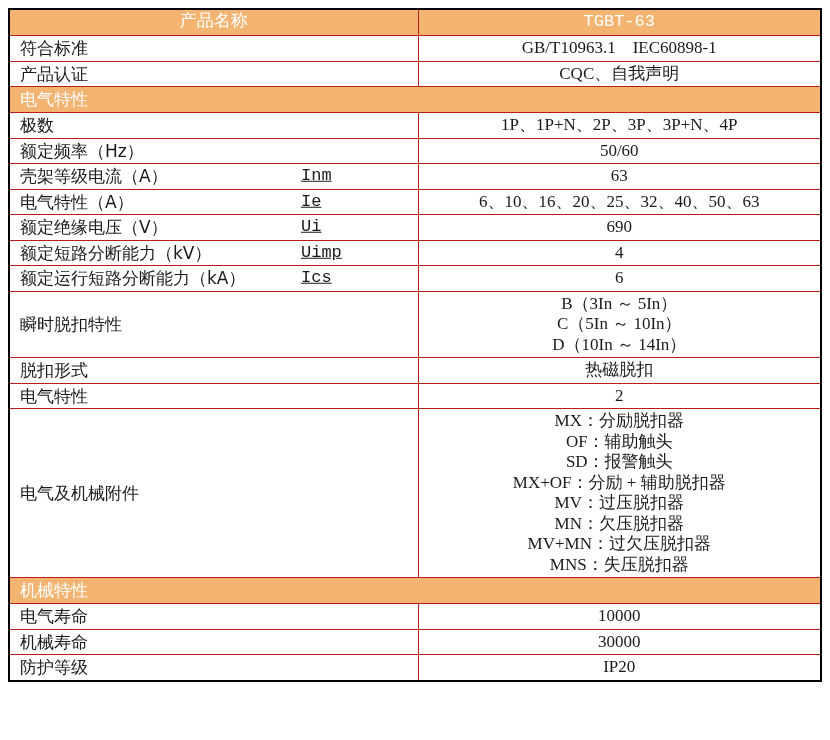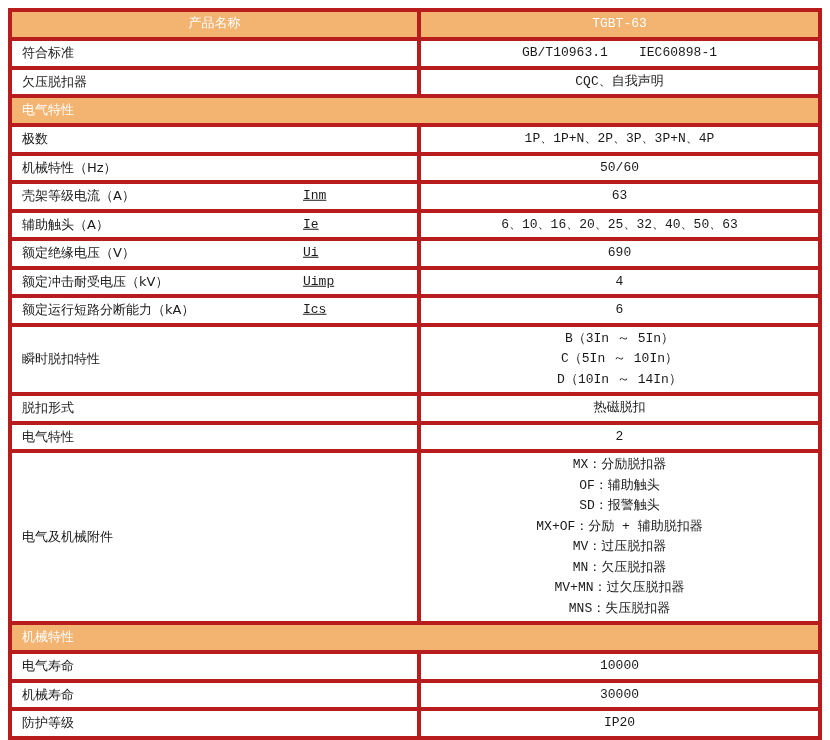--- a/index.html
+++ b/index.html
@@ -7,23 +7,23 @@
     width:830px;height:740px;background:#ffffff;position:relative;
     font-family:"DejaVu Sans","Liberation Sans",sans-serif;
     color:#1a1a1a;
   }
   .spec-table{
     position:absolute;left:8px;top:8px;width:814px;
     border-collapse:collapse;table-layout:fixed;
     border:2px solid #000;
   }
   .spec-table td{
-    border:4px solid #b91c1c;
+    border:1px solid #b91c1c;
     vertical-align:middle;
-    font-size:13px;
+    font-size:17px;
     line-height:20.5px;
   }
   
   .title-cell{
     background:var(--accent);
     color:#fff;
     text-align:center;
     height:23px;
     padding:1px 4px;
     font-family:"Liberation Mono","DejaVu Sans Mono","DejaVu Sans",sans-serif;
@@ -49,21 +49,21 @@
     left:291px;
     top:50%;
     transform:translateY(-50%);
     font-family:"Liberation Mono","DejaVu Sans Mono","DejaVu Sans",sans-serif;
     text-decoration:underline;
   }
   
   .value-cell{
     text-align:center;
     padding:2px 6px;
-    font-family:Liberation Mono, monospace;
+    font-family:Liberation Serif, serif;
   }
   .value-line{
     white-space:pre-wrap;
   }
 </style>
 </head>
 <body style="color: rgb(26, 26, 26);">
 
 <table class="spec-table">
   <colgroup>
@@ -75,60 +75,60 @@
         <td class="title-cell">产品名称</td>
         <td class="title-cell">TGBT-63</td>
       </tr>
       <tr>
         <td class="label-cell"><span>符合标准</span></td>
         <td class="value-cell">
           <div class="value-line">GB/T10963.1    IEC60898-1</div>
         </td>
       </tr>
       <tr>
-        <td class="label-cell"><span>欠压脱扣器</span></td>
+        <td class="label-cell"><span>产品认证</span></td>
         <td class="value-cell">
           <div class="value-line">CQC、自我声明</div>
         </td>
       </tr>
       <tr>
         <td colspan="2" class="section-cell">电气特性</td>
       </tr>
       <tr>
         <td class="label-cell"><span>极数</span></td>
         <td class="value-cell">
           <div class="value-line">1P、1P+N、2P、3P、3P+N、4P</div>
         </td>
       </tr>
       <tr>
-        <td class="label-cell"><span>机械特性（Hz）</span></td>
+        <td class="label-cell"><span>额定频率（Hz）</span></td>
         <td class="value-cell">
           <div class="value-line">50/60</div>
         </td>
       </tr>
       <tr>
         <td class="label-cell"><span>壳架等级电流（A）</span><span class="symbol">Inm</span></td>
         <td class="value-cell">
           <div class="value-line">63</div>
         </td>
       </tr>
       <tr>
-        <td class="label-cell"><span>辅助触头（A）</span><span class="symbol">Ie</span></td>
+        <td class="label-cell"><span>电气特性（A）</span><span class="symbol">Ie</span></td>
         <td class="value-cell">
           <div class="value-line">6、10、16、20、25、32、40、50、63</div>
         </td>
       </tr>
       <tr>
         <td class="label-cell"><span>额定绝缘电压（V）</span><span class="symbol">Ui</span></td>
         <td class="value-cell">
           <div class="value-line">690</div>
         </td>
       </tr>
       <tr>
-        <td class="label-cell"><span>额定冲击耐受电压（kV）</span><span class="symbol">Uimp</span></td>
+        <td class="label-cell"><span>额定短路分断能力（kV）</span><span class="symbol">Uimp</span></td>
         <td class="value-cell">
           <div class="value-line">4</div>
         </td>
       </tr>
       <tr>
         <td class="label-cell"><span>额定运行短路分断能力（kA）</span><span class="symbol">Ics</span></td>
         <td class="value-cell">
           <div class="value-line">6</div>
         </td>
       </tr>

